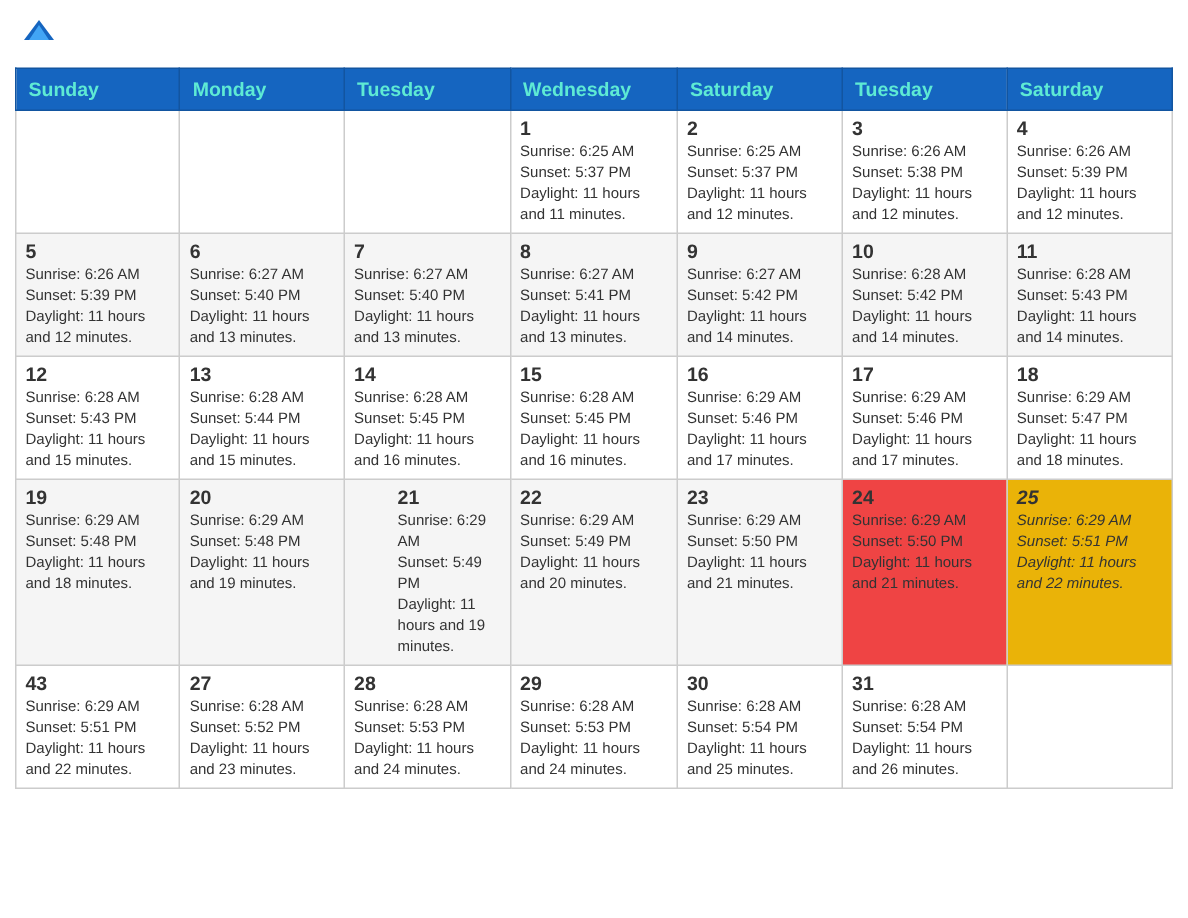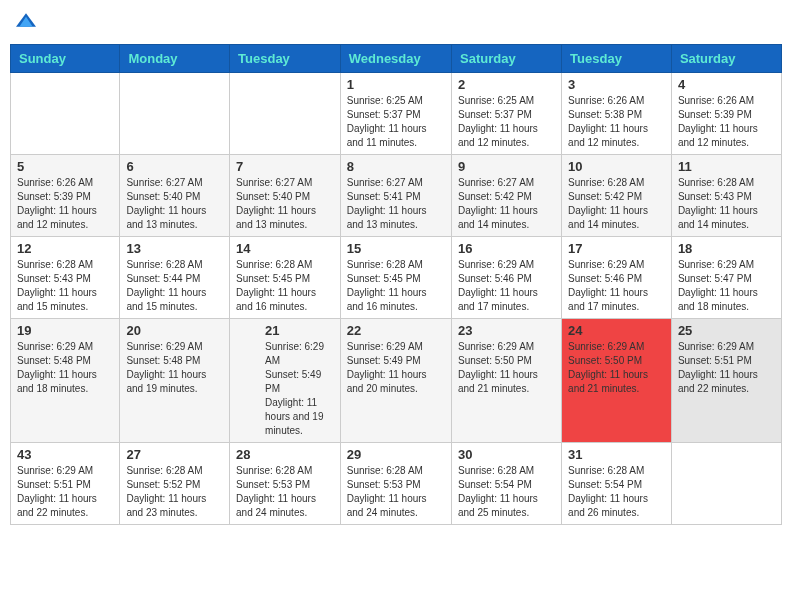--- a/index.html
+++ b/index.html
@@ -273,21 +273,21 @@
           <div class="day-info" style="white-space: pre-line;">Sunrise: 6:29 AM
 Sunset: 5:50 PM
 Daylight: 11 hours and 21 minutes.</div>
         </td>
         <td style="background: #ef4444; margin-left: 36px;">
           <div class="day-number">24</div>
           <div class="day-info" style="white-space: pre-line;">Sunrise: 6:29 AM
 Sunset: 5:50 PM
 Daylight: 11 hours and 21 minutes.</div>
         </td>
-        <td style="background: #e5e5e5;">
+        <td style="background: #eab308; font-style: italic;">
           <div class="day-number">25</div>
           <div class="day-info" style="white-space: pre-line;">Sunrise: 6:29 AM
 Sunset: 5:51 PM
 Daylight: 11 hours and 22 minutes.</div>
         </td>
       </tr>
       <tr>
         <td>
           <div class="day-number">43</div>
           <div class="day-info" style="white-space: pre-line;">Sunrise: 6:29 AM

